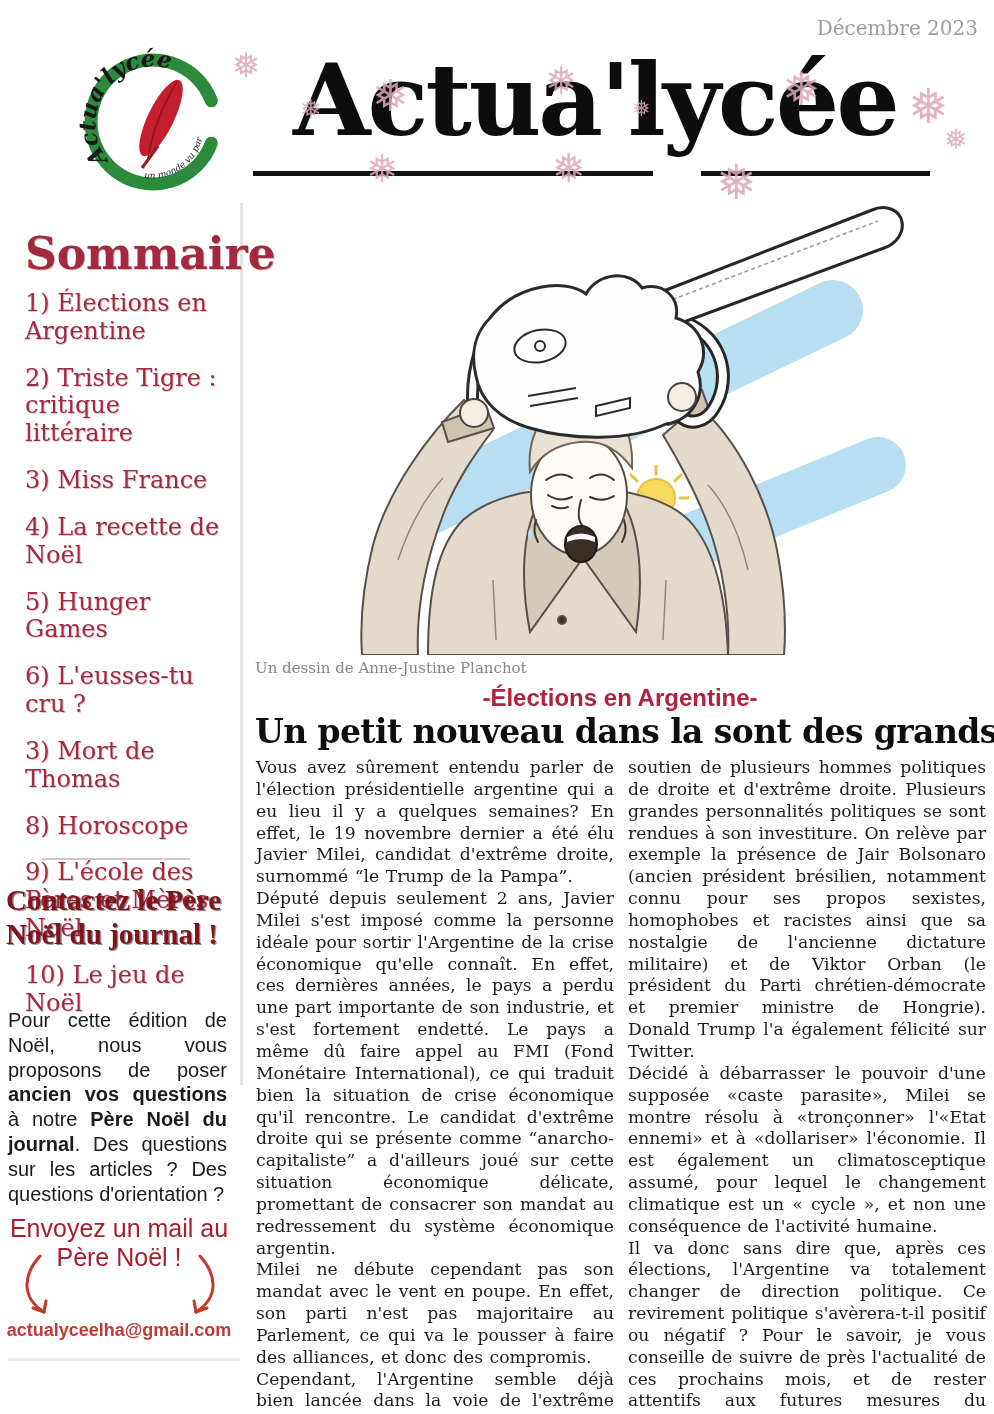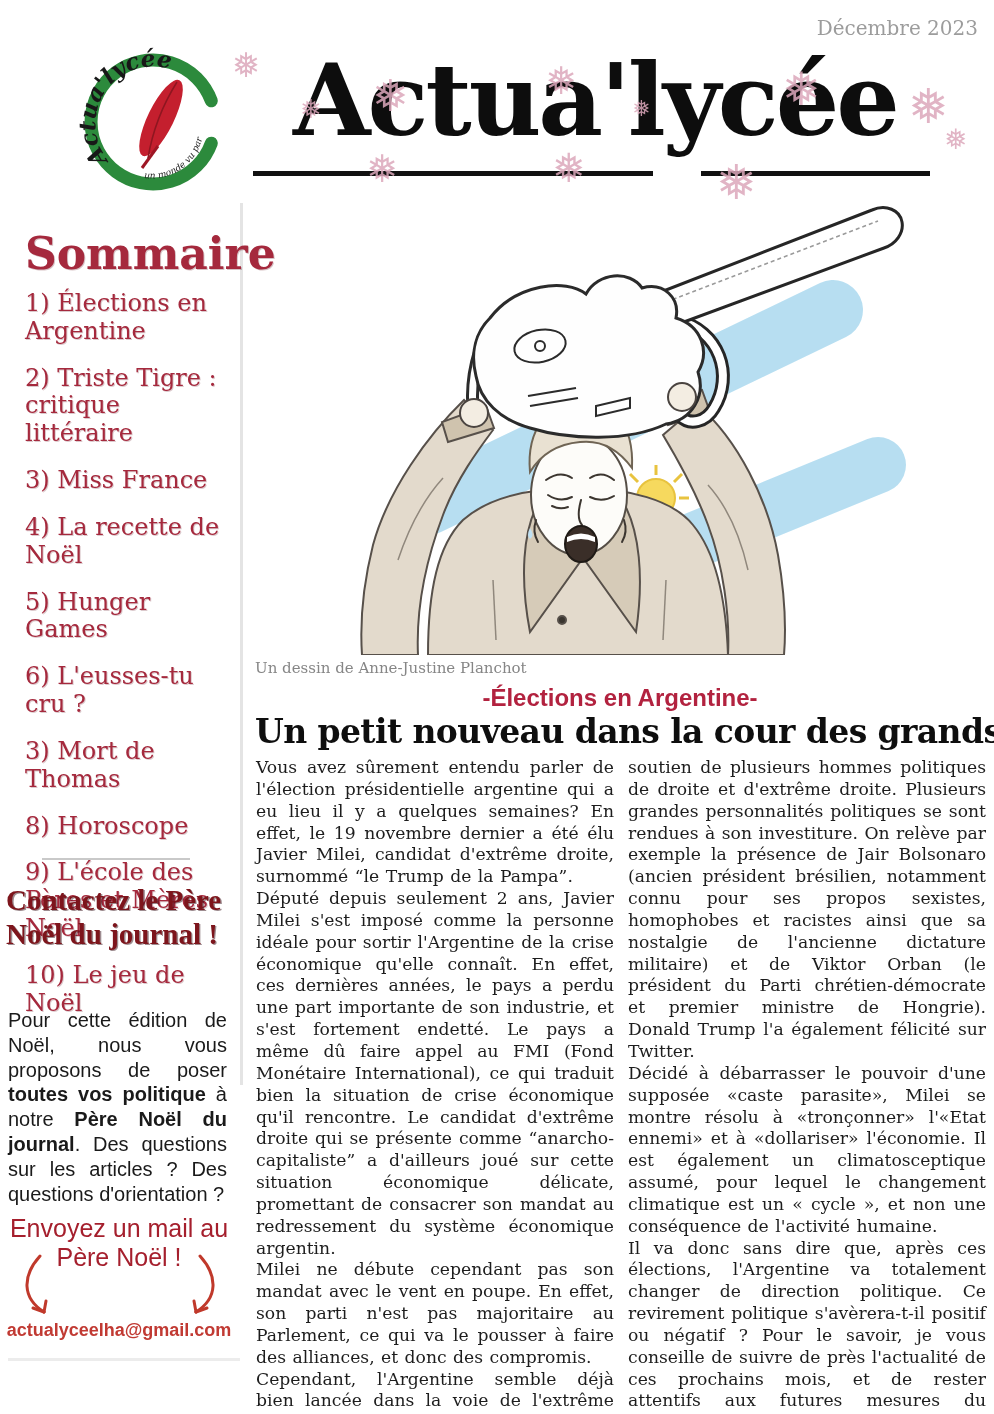--- a/index.html
+++ b/index.html
@@ -117,21 +117,21 @@
     <div class="it">8) Horoscope</div>
     <div class="it">9) L'école des Pères et Mères Noël</div>
     <div class="it">10) Le jeu de Noël</div>
   </div>
 
   <div class="sidebar-hr"></div>
 
   <div class="contact-title">Contactez le Père Noël du journal !</div>
 
   <div class="contact-body">
-    <span>Pour cette édition de Noël, nous vous proposons de poser </span><b>toutes vos politique</b><span> à notre </span><b>Père Noël du journal</b><span>. Des questions sur les articles ? Des questions d'orientation ?</span>
+    <span>Pour cette édition de Noël, nous vous proposons de poser </span><b>ancien vos questions</b><span> à notre </span><b>Père Noël du journal</b><span>. Des questions sur les articles ? Des questions d'orientation ?</span>
   </div>
 
   <div class="contact-cta">Envoyez un mail au Père Noël !</div>
 
   <svg class="mail-arrows" viewBox="0 0 204 74">
     <g fill="none" stroke="#c0392b" stroke-width="3" stroke-linecap="round">
       <path d="M22,8 C4,28 4,50 26,64"></path>
       <path d="M26,64 L15,60"></path>
         <path d="M26,64 L28,53"></path>
       <path d="M182,8 C200,28 200,50 178,64"></path>
@@ -214,21 +214,21 @@
         <ellipse cx="262" cy="146" rx="26" ry="16" transform="rotate(-12 262 146)"></ellipse>
         <circle cx="262" cy="146" r="5"></circle>
       </g>
       <circle cx="196" cy="213" r="14" fill="#f3ede2" stroke="#4a4440" stroke-width="2"></circle>
       <circle cx="404" cy="197" r="14" fill="#f3ede2" stroke="#4a4440" stroke-width="2"></circle>
     </g>
   </svg>
 
   <div class="caption">Un dessin de Anne-Justine Planchot</div>
   <div class="kicker">-Élections en Argentine-</div>
-  <div class="headline">Un petit nouveau dans la cour des grands</div>
+  <div class="headline">Un petit nouveau dans la sont des grands</div>
 
   <div class="columns">
     <div class="col">
       <p>Vous avez sûrement entendu parler de l'élection présidentielle argentine qui a eu lieu il y a quelques semaines? En effet, le 19 novembre dernier a été élu Javier Milei, candidat d'extrême droite, surnommé “le Trump de la Pampa”.</p>
       <p>Député depuis seulement 2 ans, Javier Milei s'est imposé comme la personne idéale pour sortir l'Argentine de la crise économique qu'elle connaît. En effet, ces dernières années, le pays a perdu une part importante de son industrie, et s'est fortement endetté. Le pays a même dû faire appel au FMI (Fond Monétaire International), ce qui traduit bien la situation de crise économique qu'il rencontre. Le candidat d'extrême droite qui se présente comme “anarcho-capitaliste” a d'ailleurs joué sur cette situation économique délicate, promettant de consacrer son mandat au redressement du système économique argentin.</p>
       <p>Milei ne débute cependant pas son mandat avec le vent en poupe. En effet, son parti n'est pas majoritaire au Parlement, ce qui va le pousser à faire des alliances, et donc des compromis.</p>
       <p>Cependant, l'Argentine semble déjà bien lancée dans la voie de l'extrême droite. Le  Président  Milei a déjà reçu le</p>
     </div>
     <div class="col">
       <p>soutien de plusieurs hommes politiques de droite et d'extrême droite. Plusieurs grandes personnalités politiques se sont rendues à son investiture. On relève par exemple la présence de Jair Bolsonaro (ancien président brésilien, notamment connu pour ses propos sexistes, homophobes et racistes ainsi que sa nostalgie de l'ancienne dictature militaire) et de Viktor Orban (le président du Parti chrétien-démocrate et premier ministre de Hongrie). Donald Trump l'a également félicité sur Twitter.</p>

